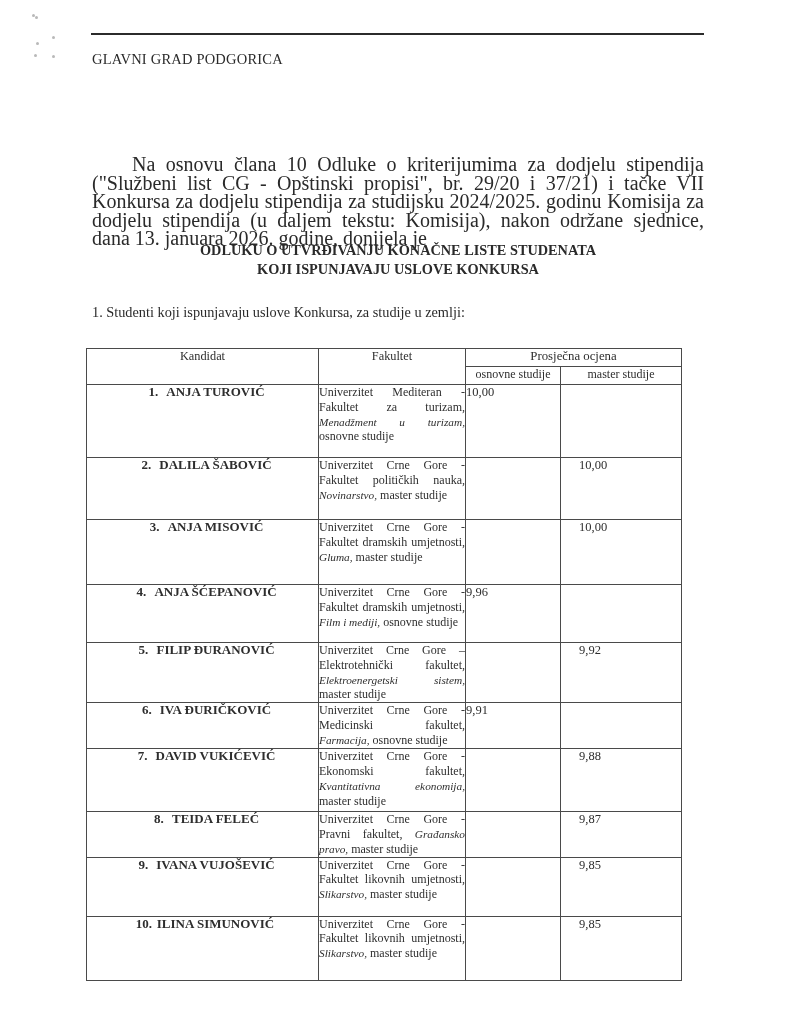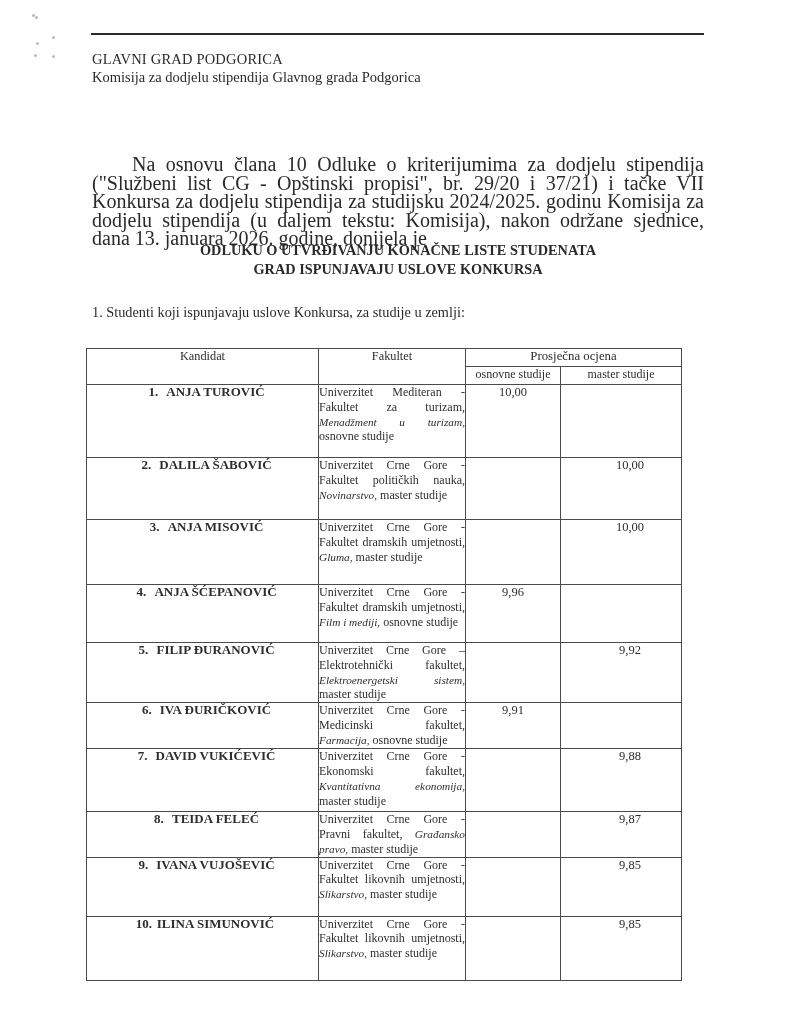--- a/index.html
+++ b/index.html
@@ -29,47 +29,46 @@
   table.list th { font-weight: normal; text-align: center; }
   th.kand { font-weight: bold; width: 231px; padding-top: 2px; }
   th.fak { width: 146px; padding-top: 2px; }
   th.prosj { height: 17px; font-size: 12.8px; }
   th.sub { width: 94px; font-size: 12px; height: 17px; }
   th.sub2 { width: 120px; font-size: 12px; }
   td.name { font-weight: bold; font-size: 13px; padding: 8px 0 0 28px; text-align: center; }
   td.name .num { display: inline-block; width: 26px; }
   td.fac { padding: 3px 4px 1px 4px; text-align: justify; text-align-last: left; font-size: 12px; line-height: 14.8px; }
   td.fac .prog { font-style: italic; font-size: 11.3px; }
-  td.grade { text-align: center; font-size: 12.5px; padding-top: 16px; }
+  td.grade { text-align: left; font-size: 12.5px; padding-top: 16px; }
   td.grade.m { padding-left: 18px; }
 </style>
 </head>
 <body>
 
 <div class="scan-marks">
   <span style="left:2px;top:2px"></span>
     <span style="left:5px;top:4px"></span>
   <span style="left:22px;top:24px"></span>
     <span style="left:6px;top:30px"></span>
   <span style="left:4px;top:42px"></span>
     <span style="left:22px;top:43px"></span>
 </div>
 
 <div class="top-rule"></div>
 
 <div class="header">
   <div class="org">GLAVNI GRAD PODGORICA</div>
-  <div>Komisija za dodjelu stipendija Glavnog grada Podgorica</div>
 </div>
 
 <div class="intro">Na osnovu člana 10 Odluke o kriterijumima za dodjelu stipendija ("Službeni list CG - Opštinski propisi", br. 29/20 i 37/21) i tačke VII Konkursa za dodjelu stipendija za studijsku 2024/2025. godinu Komisija za dodjelu stipendija (u daljem tekstu: Komisija), nakon održane sjednice, dana 13. januara 2026. godine, donijela je</div>
 
 <div class="title">
   <div>ODLUKU O UTVRĐIVANJU KONAČNE LISTE STUDENATA</div>
-  <div>GRAD ISPUNJAVAJU USLOVE KONKURSA</div>
+  <div>KOJI ISPUNJAVAJU USLOVE KONKURSA</div>
 </div>
 
 <div class="section">1. Studenti koji ispunjavaju uslove Konkursa, za studije u zemlji:</div>
 
 <table class="list">
   <thead>
     <tr>
       <th class="kand" rowspan="2">Kandidat</th>
       <th class="fak" rowspan="2">Fakultet</th>
       <th class="prosj" colspan="2">Prosječna ocjena</th>

